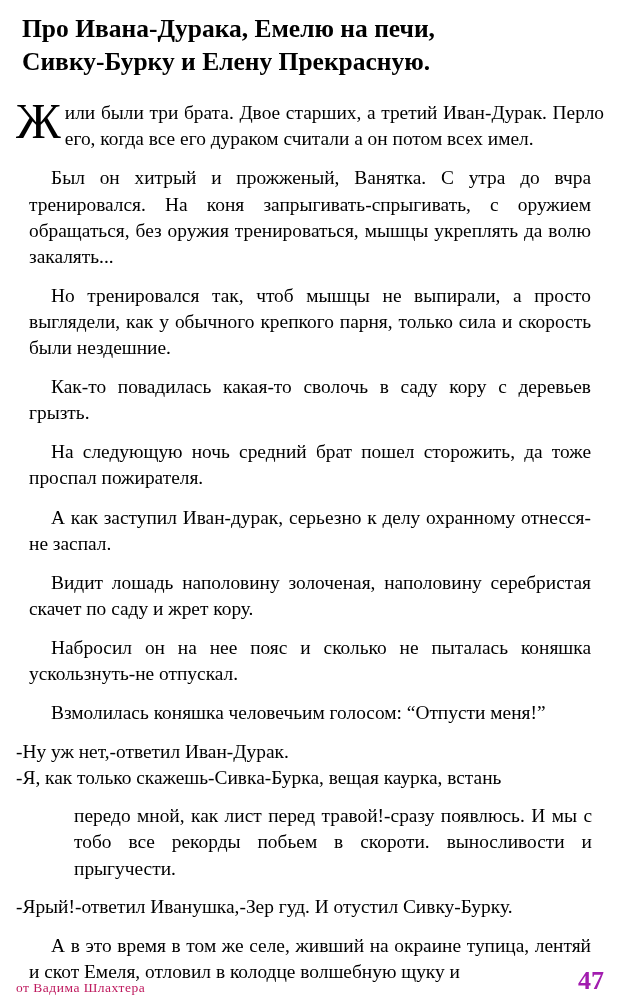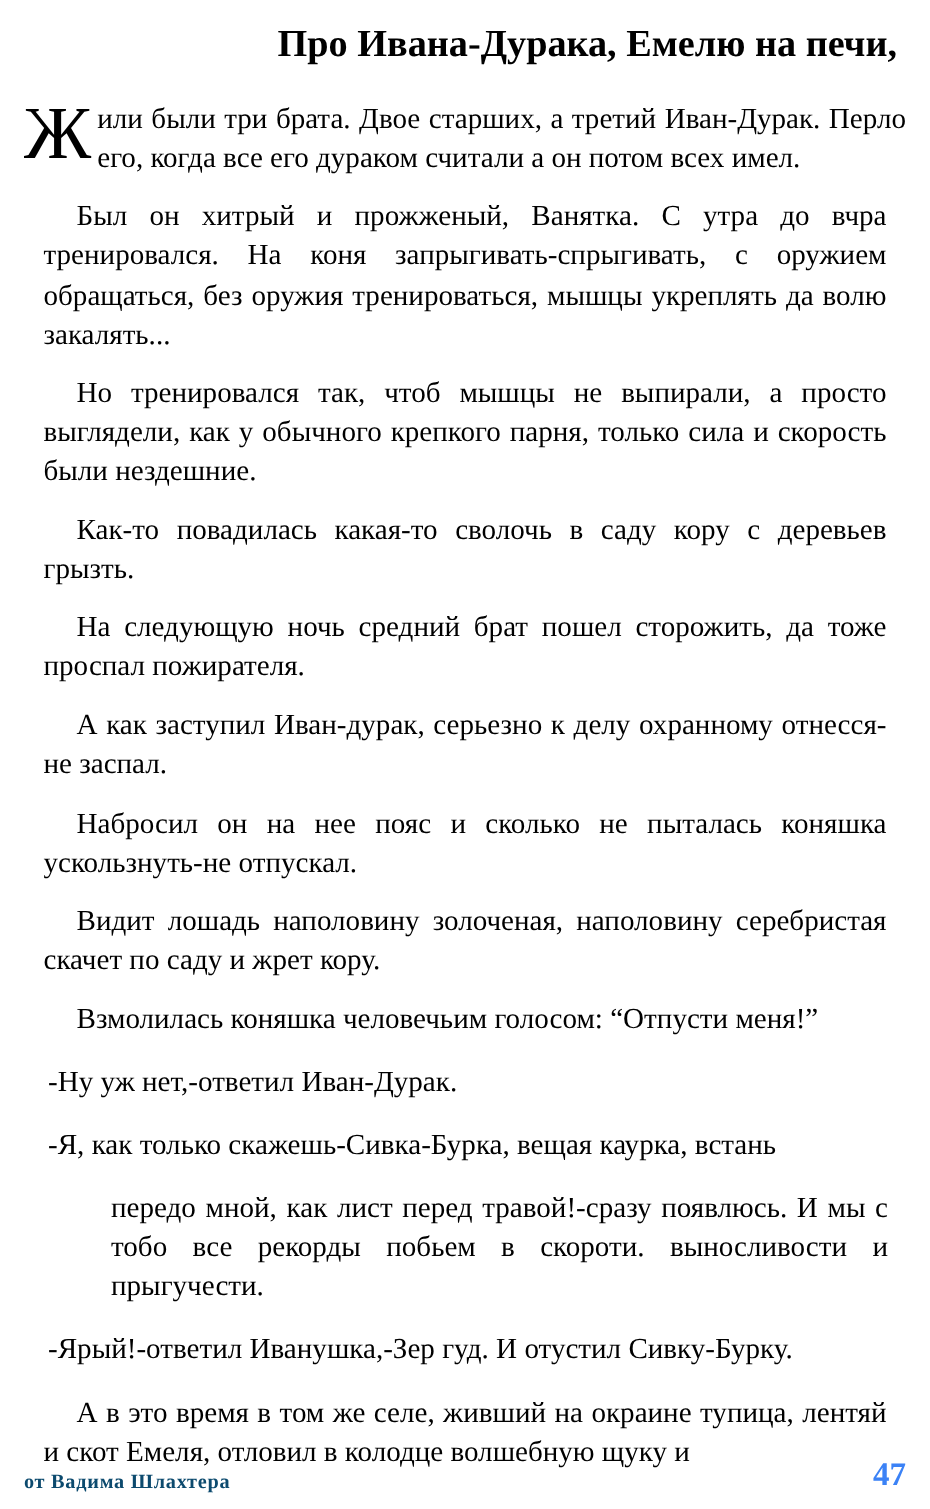--- a/index.html
+++ b/index.html
@@ -15,21 +15,21 @@
     overflow: hidden;
   }
   .page {
     position: relative;
     width: 620px;
     height: 1006px;
     box-sizing: border-box;
     padding: 8px 16px 0 16px;
   }
   .title {
-    text-align: right;
+    text-align: left;
     font-weight: bold;
     font-size: 25.5px;
     line-height: 1.30;
     letter-spacing: 0px;
     margin: 4px 6px 22px 6px;
   }
   .title .line {
     display: block;
     white-space: nowrap;
   }
@@ -52,21 +52,21 @@
   .dropcap {
     float: left;
     font-size: 50px;
     line-height: 0.84;
     font-weight: normal;
     padding: 0 2px 0 0;
     margin: 0 2px 0 0;
     font-family: "Liberation Serif", serif;
   }
   .hang {
-    margin: 16px;
+    margin: 0;
     text-indent: 0;
     padding-left: 0;
     text-align: justify;
   }
   .hang-indent {
     margin: 12px;
     text-indent: 0;
     padding-left: 46px;
     text-align: justify;
   }
@@ -75,52 +75,52 @@
     left: 16px;
     right: 16px;
     bottom: 10px;
     display: flex;
     justify-content: space-between;
     align-items: flex-end;
     font-family: "Liberation Serif", serif;
   }
   .footer-left {
     font-size: 13.5px;
-    color: #0c4a6e;
+    color: #be185d;
     letter-spacing: 0.5px;
-    font-weight: bold;
   }
   .footer-right {
-    font-size: 22px;
+    font-size: 26px;
     font-weight: bold;
-    color: #3b82f6;
+    color: #a21caf;
   }
 </style>
 </head>
 <body>
 
 <div class="page">
 
   <div class="title">
     <span class="line">Про Ивана-Дурака, Емелю на печи,</span>
+    <span class="line">Сивку-Бурку и Елену Прекрасную.</span>
   </div>
 
   <div class="body">
 
     <p class="dropcap-para">
       <span class="dropcap">Ж</span><span>или были три брата. Двое старших, а третий Иван-Дурак. Перло его, когда все его дураком считали а он потом всех имел.</span>
     </p>
 
     <p class="para">Был он хитрый и прожженый, Ванятка. С утра до вчра тренировался. На коня запрыгивать-спрыгивать, с оружием обращаться, без оружия тренироваться, мышцы укреплять да волю закалять...</p>
     <p class="para">Но тренировался так, чтоб мышцы не выпирали, а просто выглядели, как у обычного крепкого парня, только сила и скорость были нездешние.</p>
     <p class="para">Как-то повадилась какая-то сволочь в саду кору с деревьев грызть.</p>
     <p class="para">На следующую ночь средний брат пошел сторожить, да тоже проспал пожирателя.</p>
     <p class="para">А как заступил Иван-дурак, серьезно к делу охранному отнесся-не заспал.</p>
+    <p class="para">Видит лошадь наполовину золоченая, наполовину серебристая скачет по саду и жрет кору.</p>
     <p class="para">Набросил он на нее пояс и сколько не пыталась коняшка ускользнуть-не отпускал.</p>
-    <p class="para">Видит лошадь наполовину золоченая, наполовину серебристая скачет по саду и жрет кору.</p>
     <p class="para">Взмолилась коняшка человечьим голосом: “Отпусти меня!”</p>
 
     <p class="hang">-Ну уж нет,-ответил Иван-Дурак.</p>
     <p class="hang">-Я, как только скажешь-Сивка-Бурка, вещая каурка, встань</p>
     <p class="hang-indent">передо мной, как лист перед травой!-сразу появлюсь. И мы с тобо все рекорды побьем в скороти. выносливости и прыгучести.</p>
     <p class="hang">-Ярый!-ответил Иванушка,-Зер гуд. И отустил Сивку-Бурку.</p>
 
     <p class="para">А в это время в том же селе, живший на окраине тупица, лентяй и скот Емеля, отловил в колодце волшебную щуку и</p>
   </div>
 

